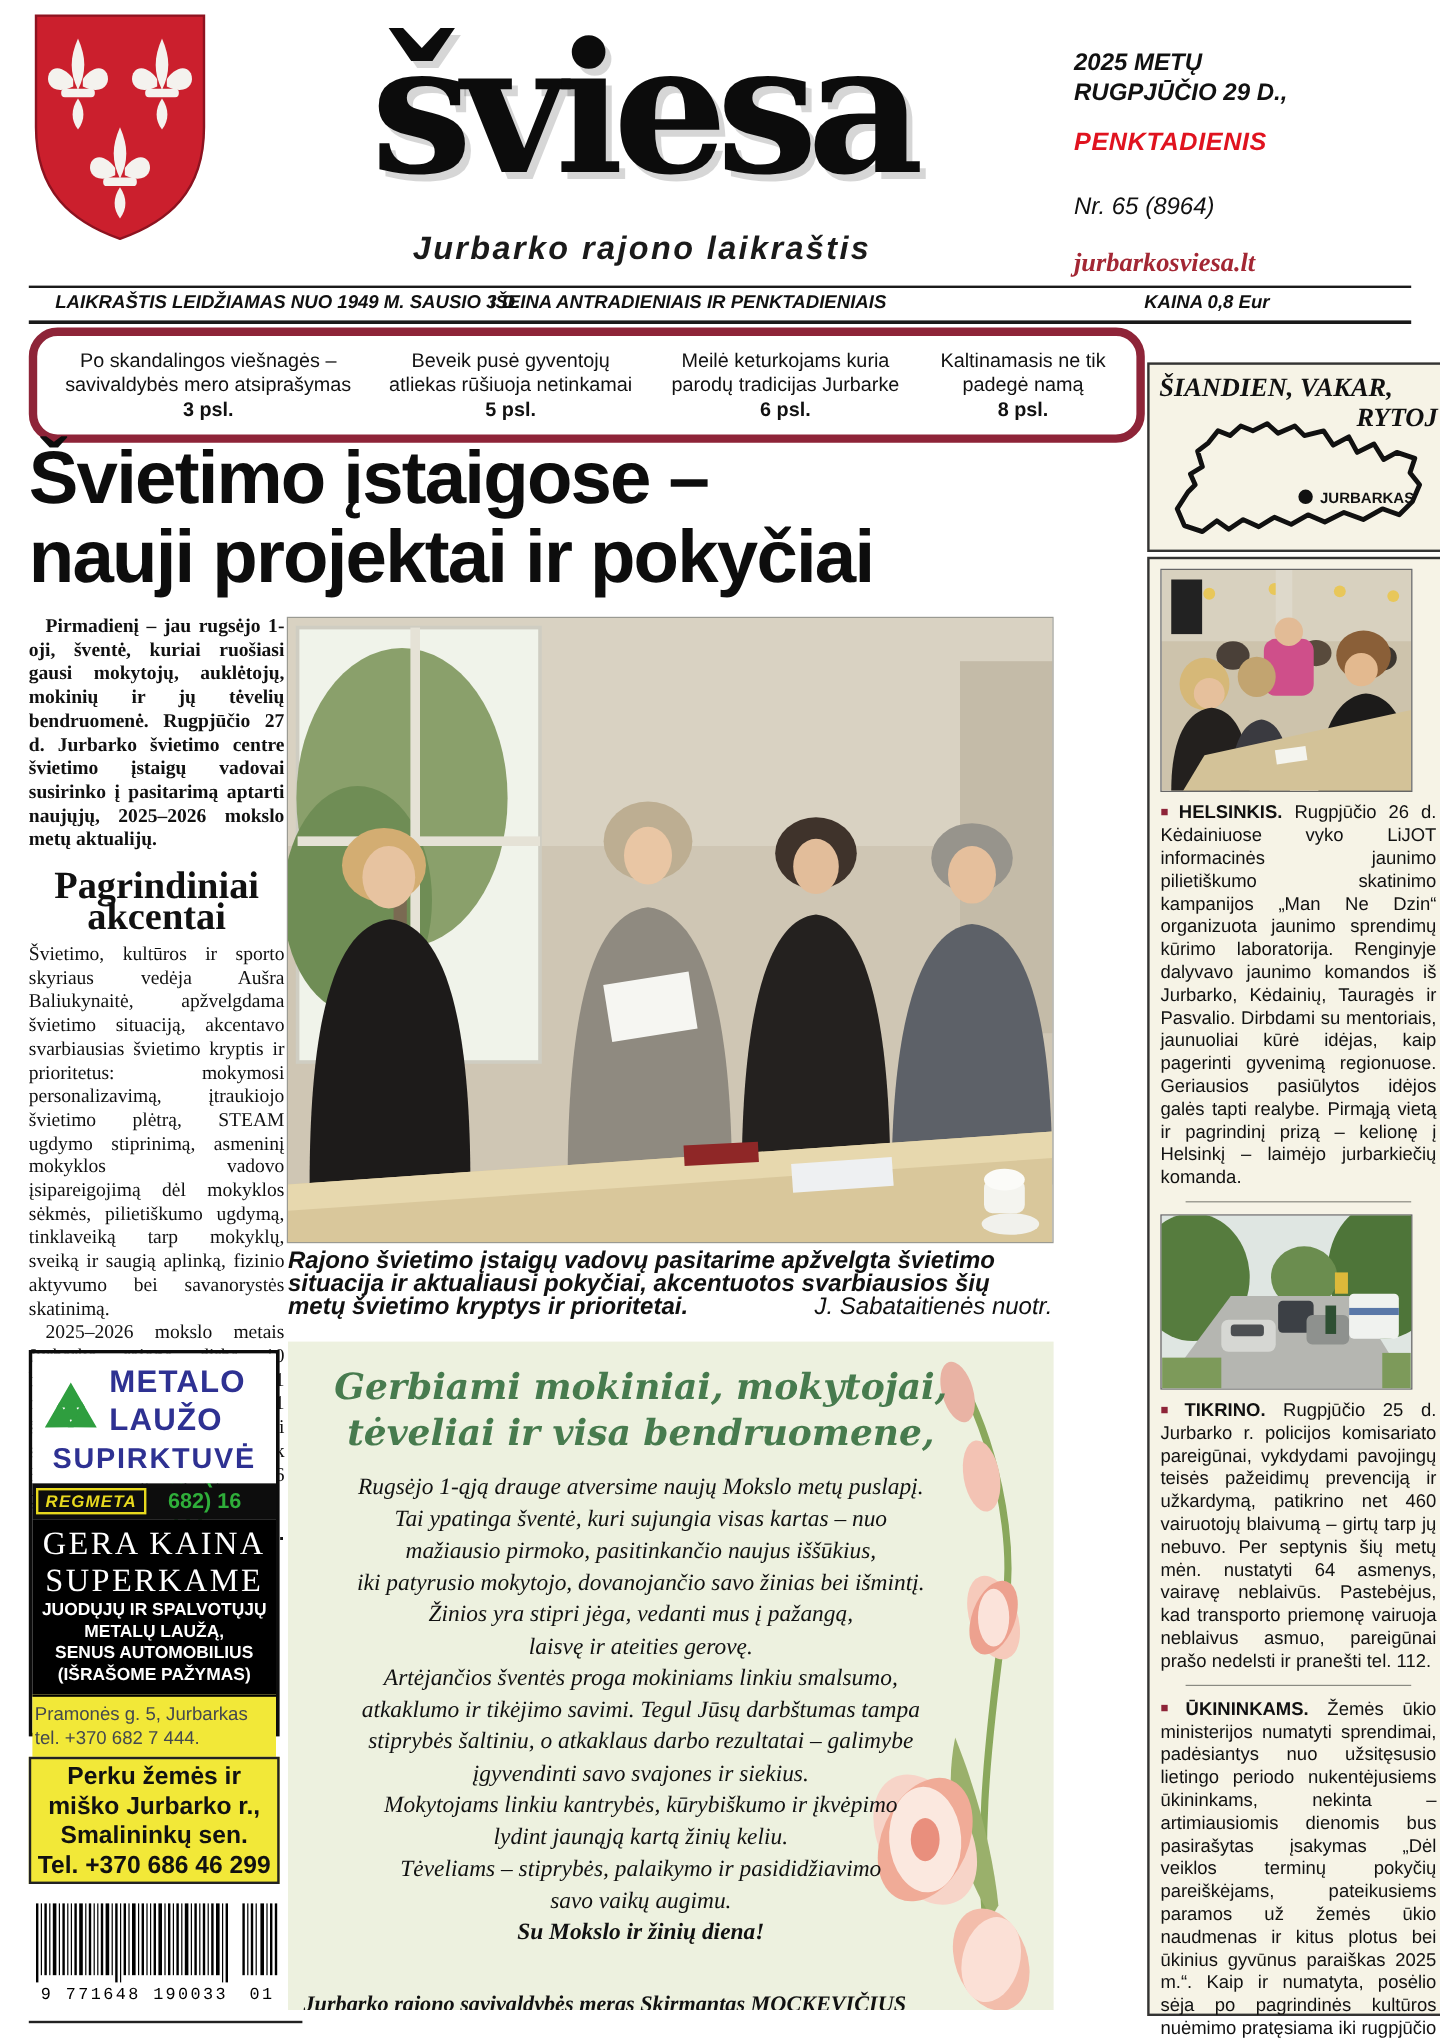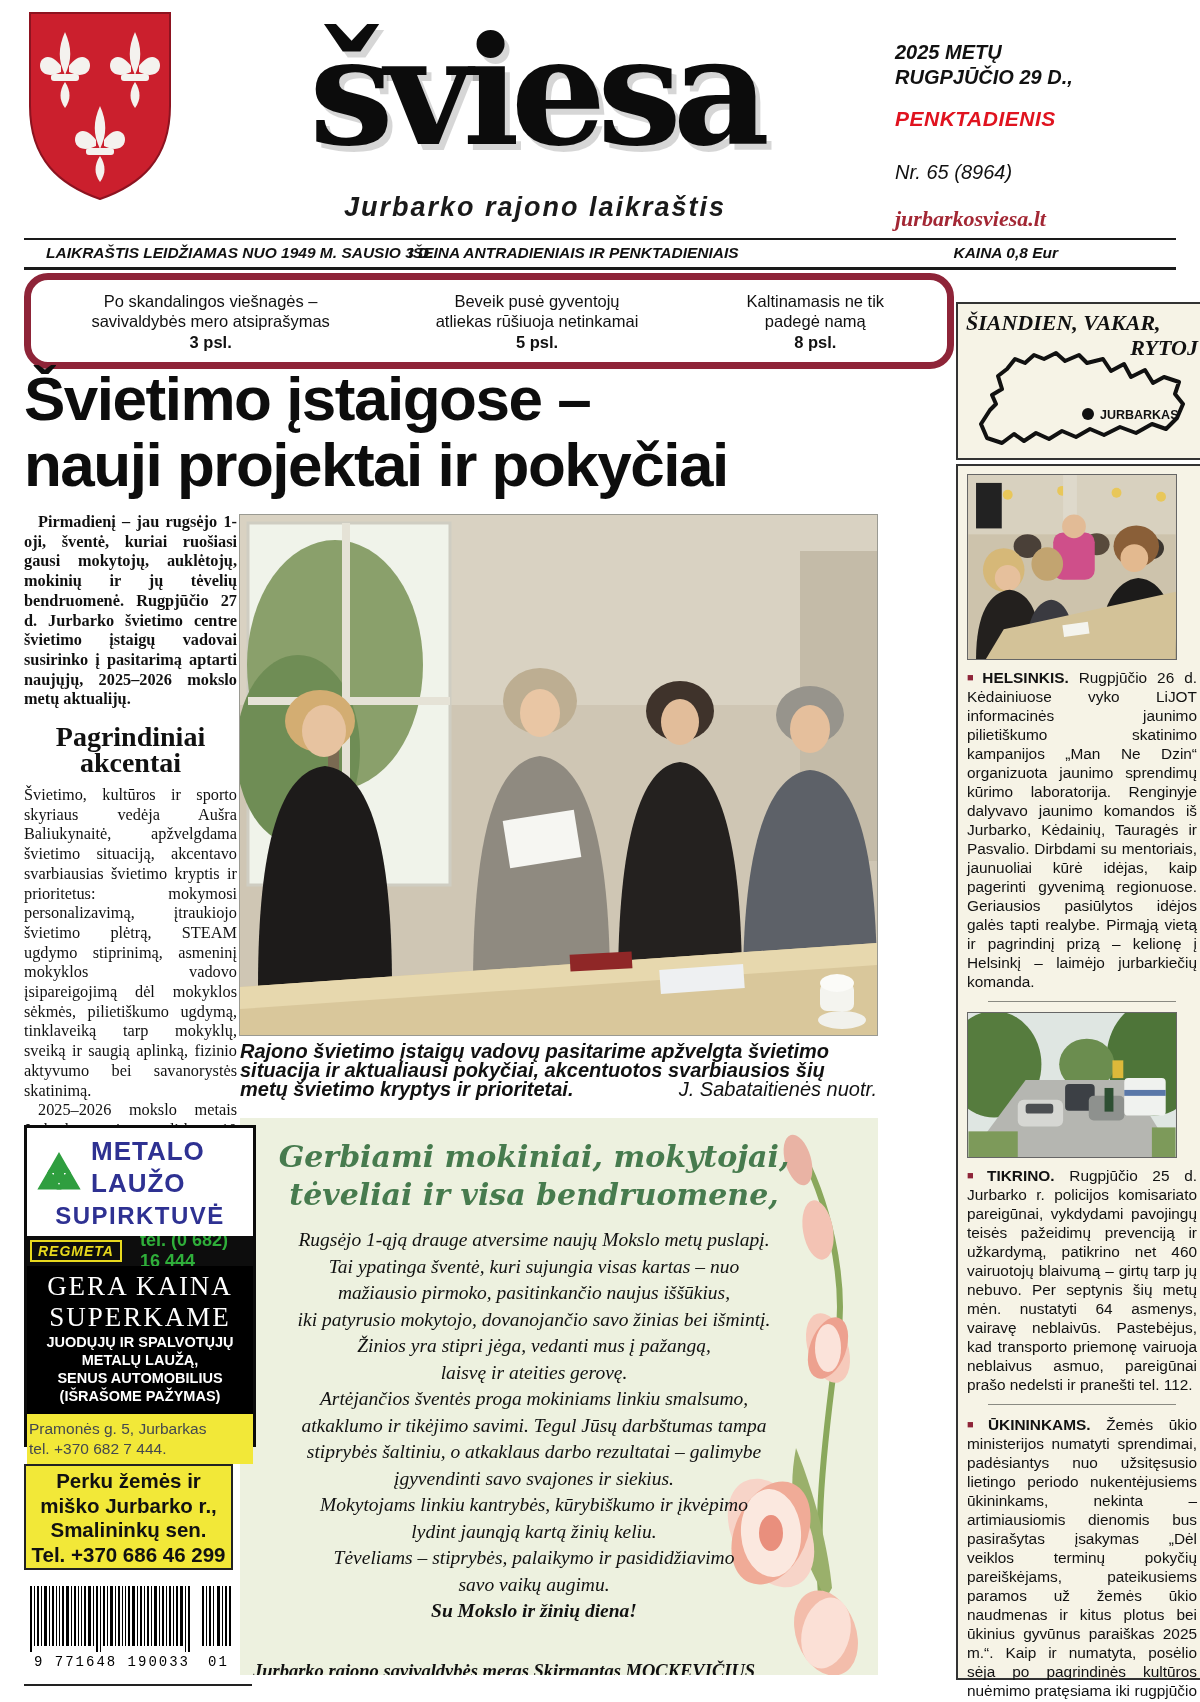--- a/index.html
+++ b/index.html
@@ -31,21 +31,21 @@
   .teaser .pg{font-weight:bold;margin-top:1px;}
   .t0{width:252px;} .t1{width:218px;} .t2{width:206px;} .t3{width:156px;}
   
   .headline{position:absolute;top:366px;left:24px;width:912px;
         font-weight:bold;font-size:62px;line-height:66px;letter-spacing:-1.5px;color:#0d0d0d;}
   
   .leftcol{position:absolute;top:512px;left:24px;width:213px;
         font-family:"Liberation Serif",serif;font-size:16.3px;line-height:19.7px;text-align:justify;}
   .leftcol p{margin:0;}
   .intro{font-weight:bold;text-indent:14px;}
-  .subhead{margin:15px 0 9px;text-align:center;font-weight:bold;font-size:28px;line-height:26px;
+  .subhead{margin:15px 0 9px;text-align:center;font-weight:bold;font-size:32px;line-height:26px;
         font-family:"Liberation Serif",serif;}
   .indent{text-indent:14px;}
   .nukelta{margin-top:10px;text-align:right;font-family:"Liberation Sans",sans-serif;
         font-weight:bold;font-size:17px;}
   
   .photo{position:absolute;top:515px;left:240px;width:637px;height:520px;outline:1px solid #9a9a92;}
   .caption{position:absolute;top:1042px;left:240px;width:637px;
         font-style:italic;font-weight:bold;font-size:20px;line-height:19px;}
   .credit{position:absolute;right:0;bottom:0;font-weight:normal;}
   
@@ -65,21 +65,21 @@
   .flower{position:absolute;right:2px;top:0;z-index:0;}
   .gb-inner{position:relative;z-index:1;padding:20px 70px 0 20px;text-align:center;}
   .gb-title{font-family:"DejaVu Serif",serif;font-style:italic;font-weight:bold;
         font-size:30px;line-height:38px;color:#477b4e;}
   .gb-lines{margin-top:13px;}
   .ll{font-family:"Liberation Serif",serif;font-style:italic;font-size:19.5px;line-height:26.5px;}
   .closing{font-weight:bold;}
   .signature{margin:36px 110px 0 0;text-align:center;font-family:"Liberation Serif",serif;
         font-style:italic;font-weight:bold;font-size:18.5px;position:relative;z-index:1;}
   
-  .metal{position:absolute;top:1125px;left:24px;width:232px;height:322px;border:3px solid #0c0c0c;
+  .metal{position:absolute;top:1125px;left:24px;width:209px;height:322px;border:3px solid #0c0c0c;
         box-sizing:border-box;display:flex;flex-direction:column;}
   .m-top{position:relative;background:#fff;height:108px;flex:none;}
   .m-recycle{position:absolute;left:3px;top:20px;}
   .m-l1{position:absolute;left:64px;top:8px;color:#2e3192;font-weight:bold;font-size:26px;letter-spacing:1px;}
   .m-l2{position:absolute;left:64px;top:40px;color:#2e3192;font-weight:bold;font-size:26px;letter-spacing:1px;}
   .m-l3{position:absolute;left:0;top:74px;width:100%;text-align:center;color:#2e3192;
         font-weight:bold;font-size:24px;letter-spacing:1.5px;}
   .m-brand{background:#0d0d0d;height:30px;display:flex;align-items:center;gap:18px;padding:0 3px;flex:none;}
   .regmeta{border:2px solid #e8d91e;color:#e8d91e;font-style:italic;font-weight:bold;font-size:14px;
         padding:1px 6px;letter-spacing:1px;}
@@ -146,20 +146,24 @@
   </div>
 
   <div class="teasers">
     <div class="teaser t0">
       <div>Po skandalingos viešnagės – savivaldybės mero atsiprašymas</div>
       <div class="pg">3 psl.</div>
     </div>
     <div class="teaser t1">
       <div>Beveik pusė gyventojų atliekas rūšiuoja netinkamai</div>
       <div class="pg">5 psl.</div>
+    </div>
+    <div class="teaser t2">
+      <div>Meilė keturkojams kuria parodų tradicijas Jurbarke</div>
+      <div class="pg">6 psl.</div>
     </div>
     <div class="teaser t3">
       <div>Kaltinamasis ne tik padegė namą</div>
       <div class="pg">8 psl.</div>
     </div>
   </div>
 
   <h1 class="headline" style="margin:0;">
     <div>Švietimo įstaigose –</div>
     <div>nauji projektai ir pokyčiai</div>

